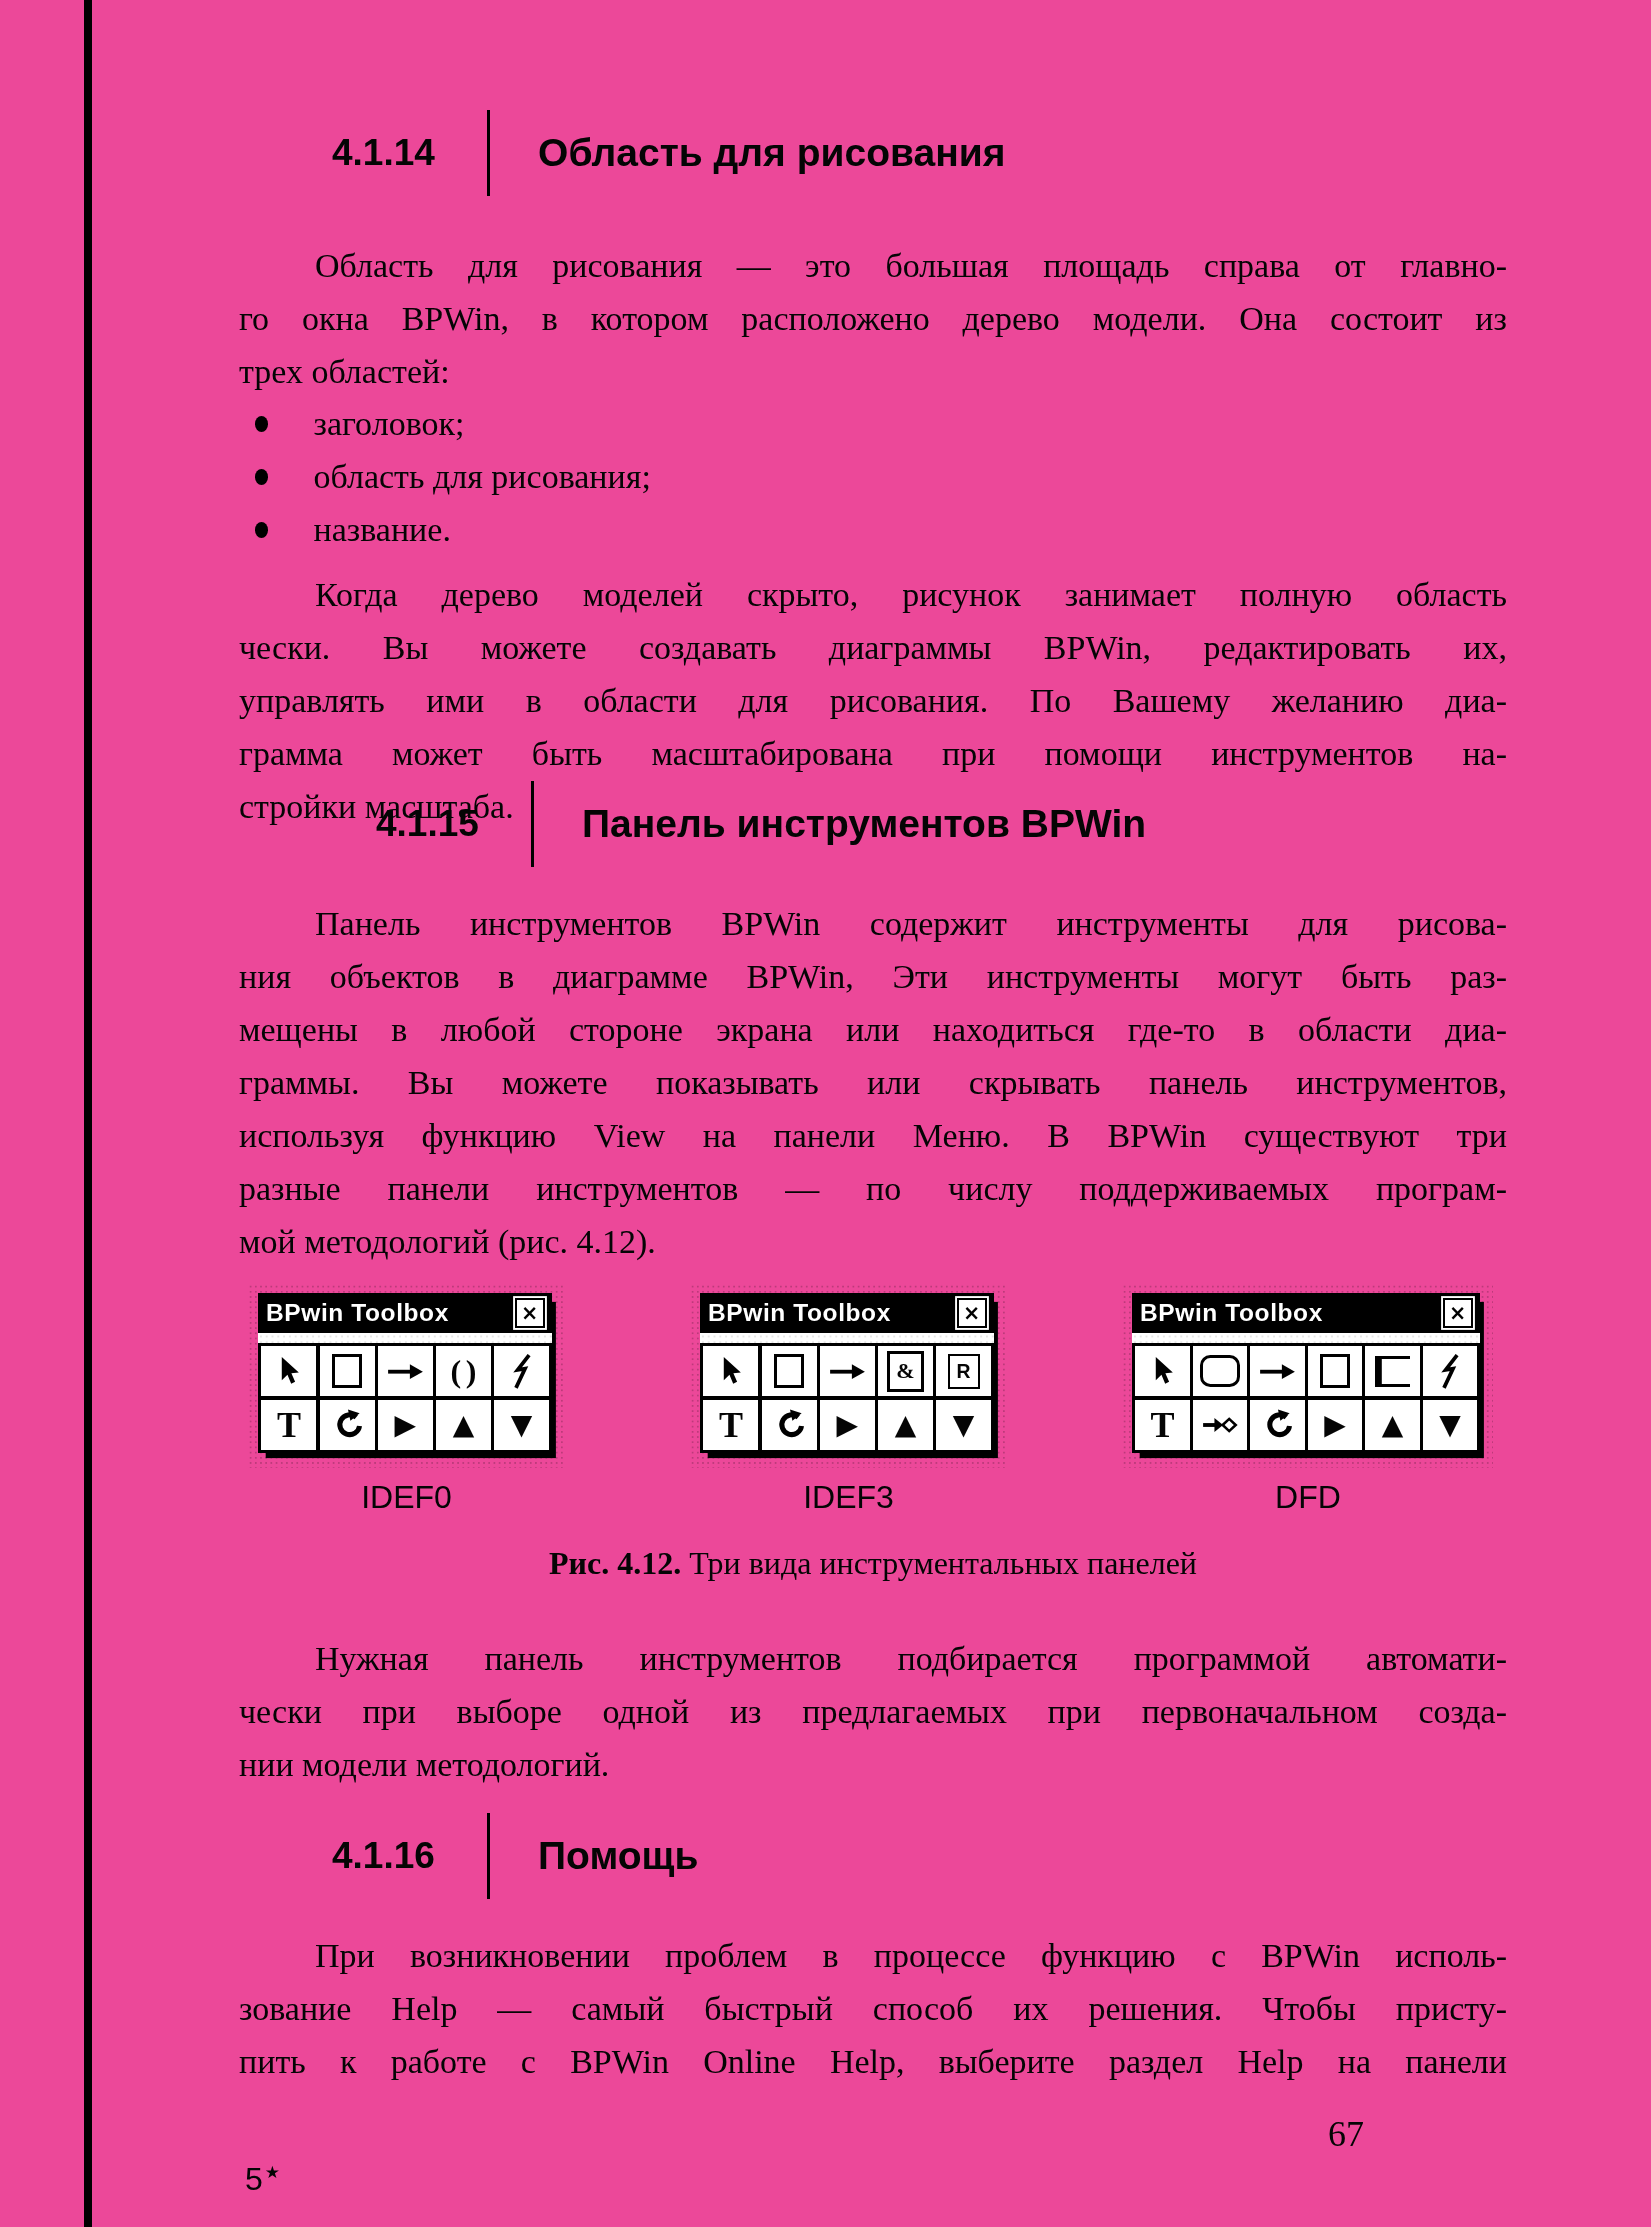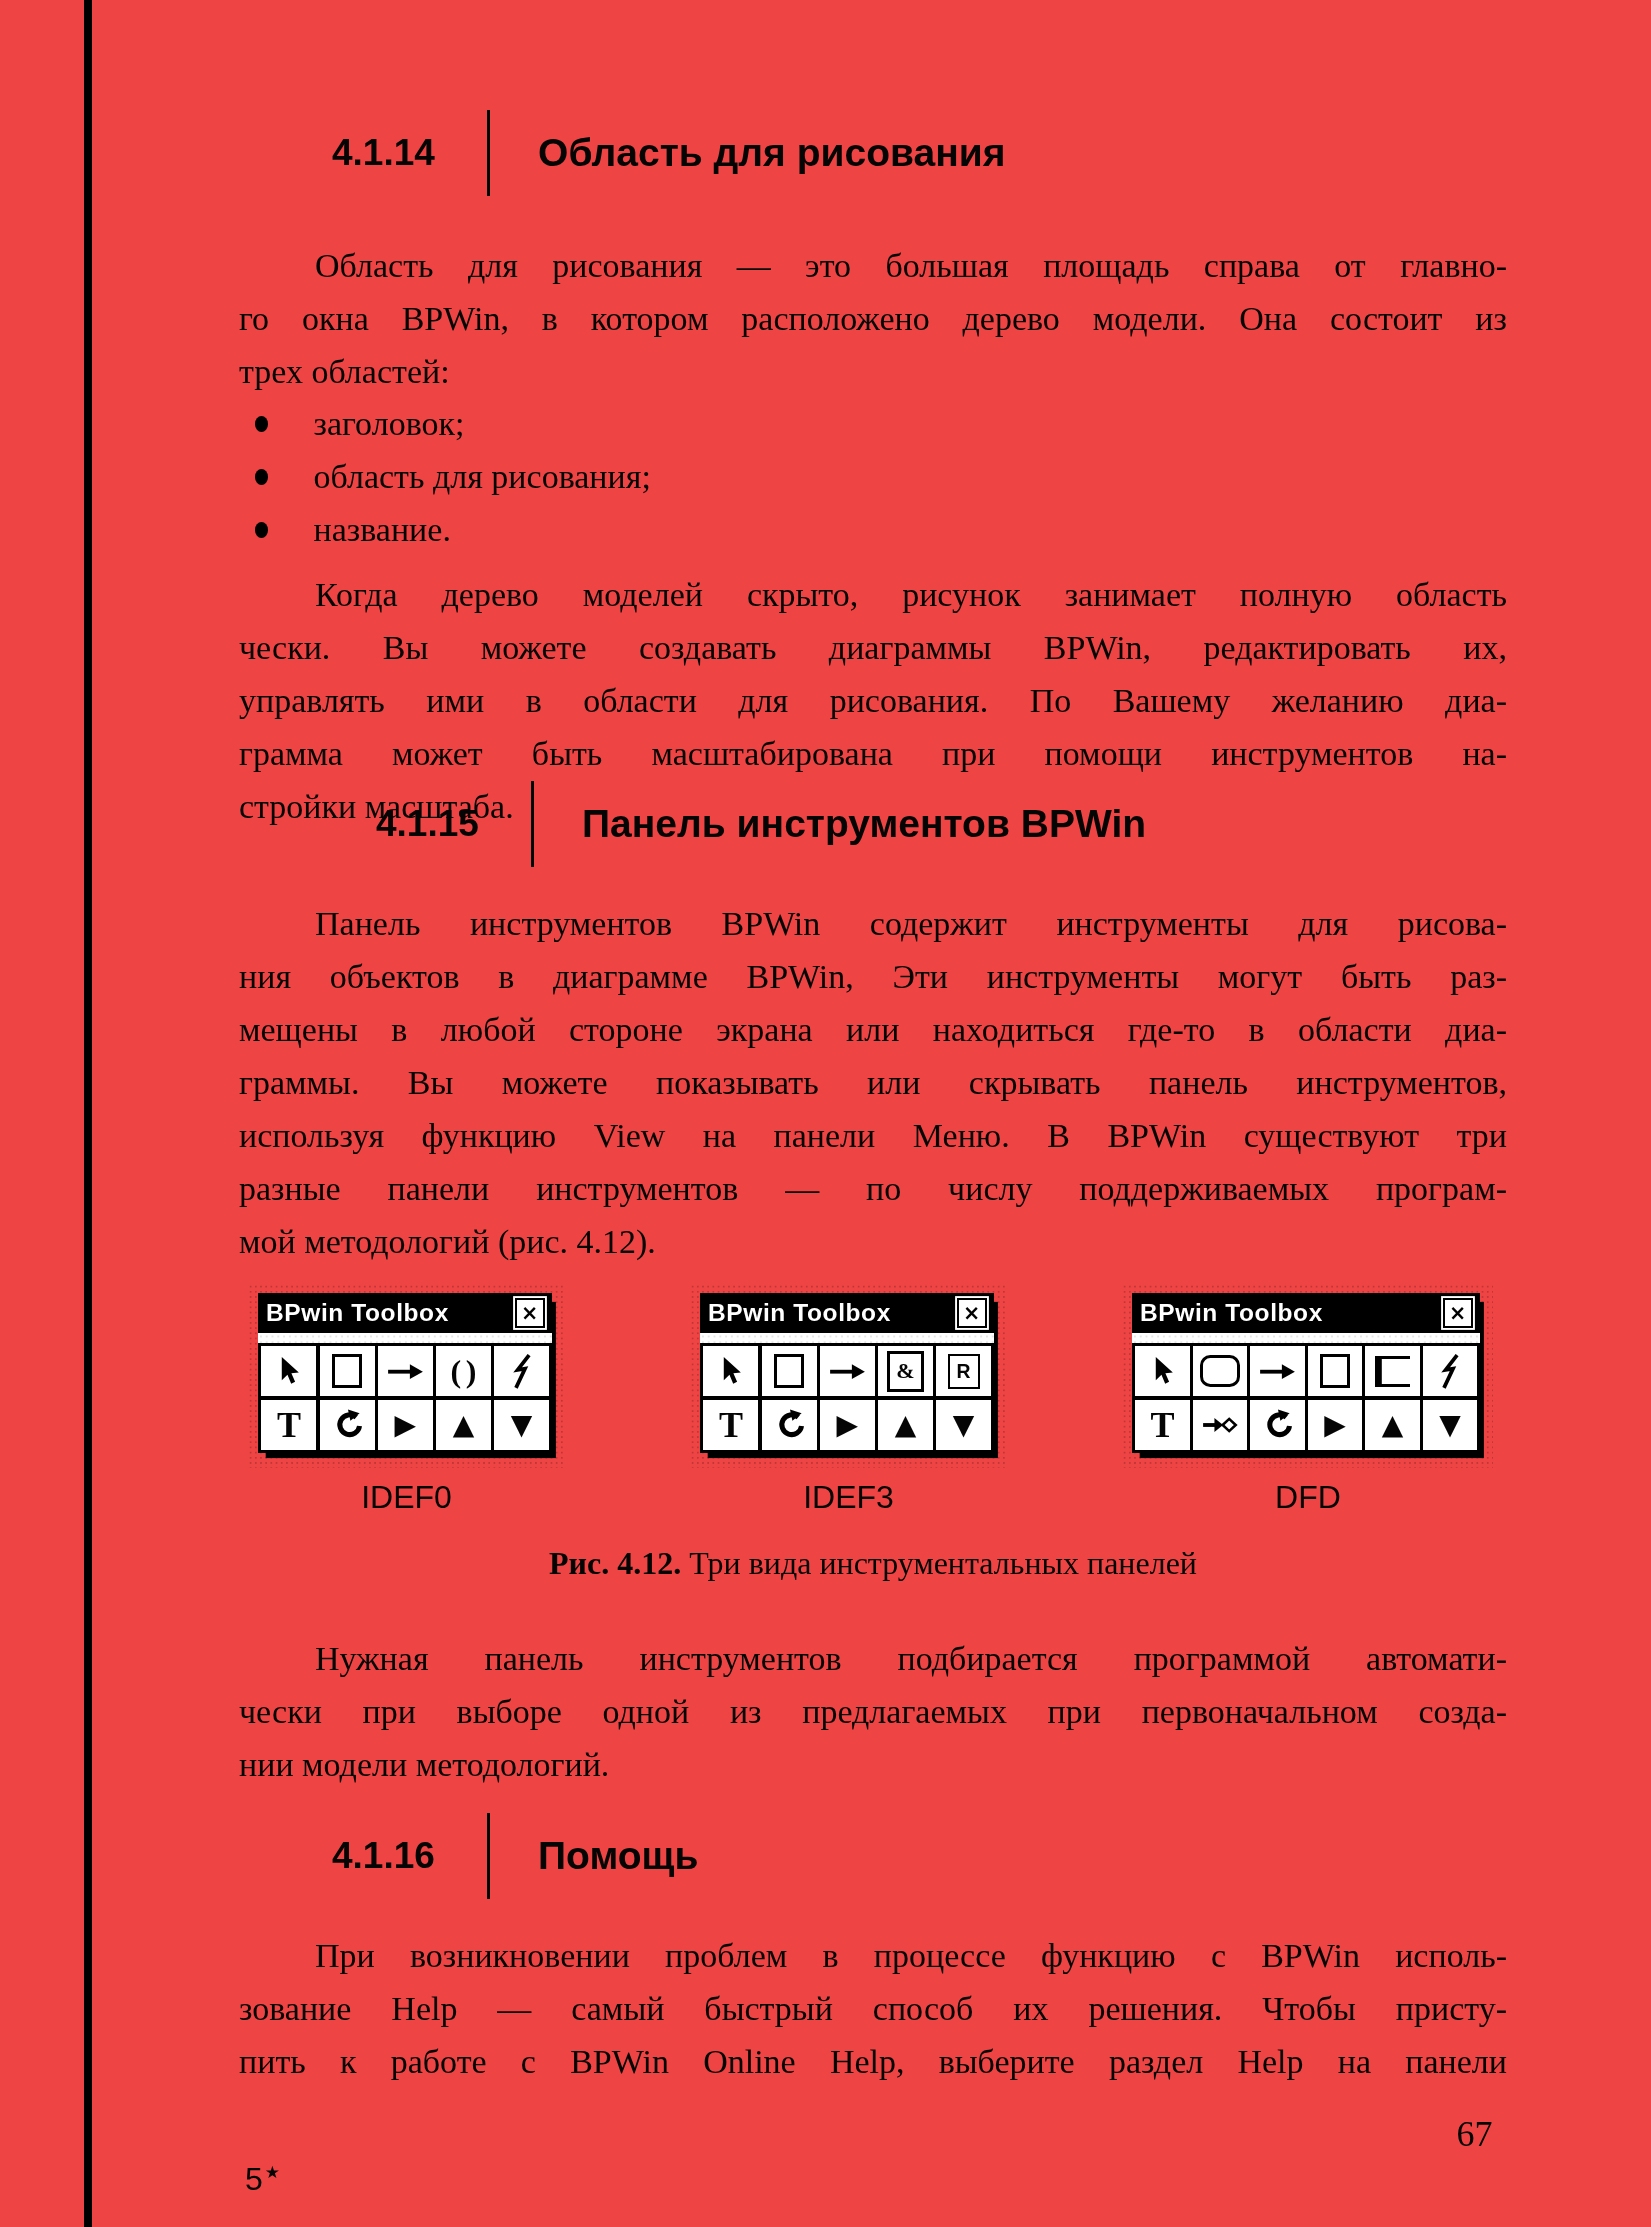--- a/index.html
+++ b/index.html
@@ -1,19 +1,19 @@
 <!DOCTYPE html>
 <html style="font-size:10.3px"><head>
 <meta charset="utf-8">
 <style>
   html,body{margin:0;padding:0;background:#ffffff;}
   .page{
     position:relative;
     width:1651px;height:2227px;
-    background:#ef4444;
+    background:#ec4899;
     color:#050505;
     font-family:"Liberation Serif","DejaVu Serif",serif;
     overflow:hidden;
   }
   
   .binding{position:absolute;left:84px;top:0;width:7.7px;height:100%;background:#000;}
 
   
   .heading{position:absolute;left:332px;display:flex;align-items:center;height:86px;}
   .h-num{font-family:"Liberation Sans","DejaVu Sans",sans-serif;font-weight:bold;font-size:37px;white-space:nowrap;}
@@ -70,21 +70,21 @@
   .rr{font-family:"Liberation Sans",sans-serif;font-weight:bold;font-size:19.4px;}
   .txt{font-family:"Liberation Serif",serif;font-weight:bold;}
   .parens{font-size:32px;letter-spacing:4.5px;padding-left:4.5px;}
   .ttool{font-size:36px;line-height:1;}
   .tri{font-family:"DejaVu Sans",sans-serif;font-size:28px;line-height:1;}
 
   .tb-label{position:absolute;top:195px;text-align:center;font-family:"Liberation Sans","DejaVu Sans",sans-serif;font-size:32px;}
   .caption{position:absolute;top:261px;width:100%;text-align:center;font-size:32px;}
   .caption b{font-weight:bold;}
 
-  .page-num{position:absolute;top:2113px;left:1415px;width:119px;text-align:center;font-size:36px;}
+  .page-num{position:absolute;top:2113px;left:1328px;width:119px;text-align:left;font-size:36px;}
   .footnote{position:absolute;top:2161px;left:245px;font-family:"Liberation Sans","DejaVu Sans",sans-serif;font-size:32px;}
   .fn-star{font-family:"DejaVu Sans",sans-serif;font-size:17px;vertical-align:super;margin-left:1.9px;}
 </style>
 </head>
 <body>
 
 <div class="page">
   <div class="binding"></div>
 
   <div class="heading" id="h1">

